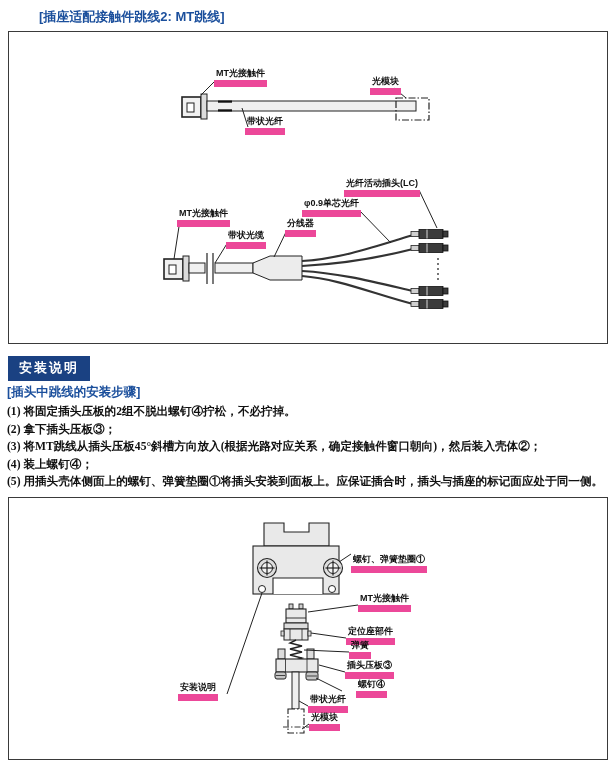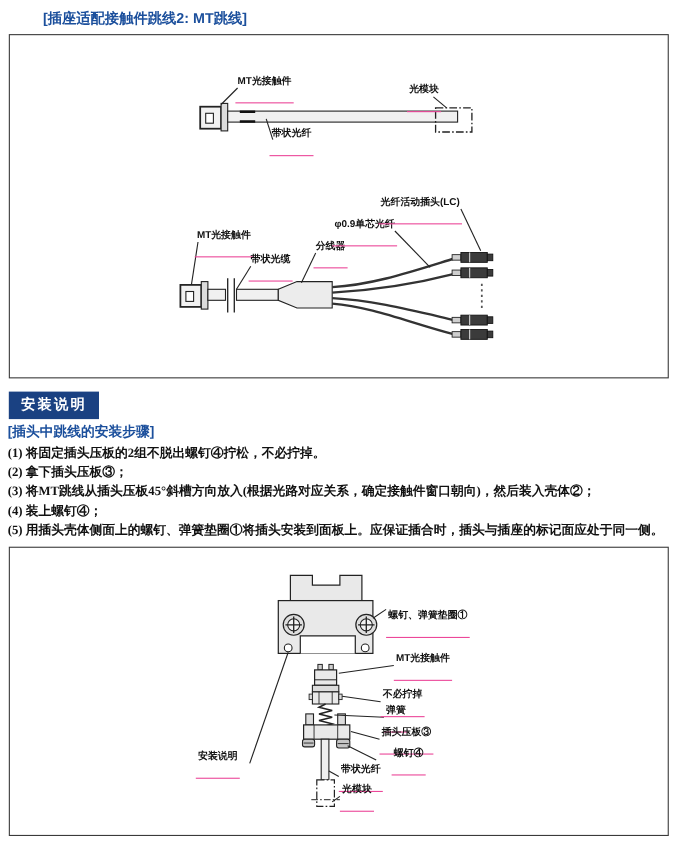--- a/index.html
+++ b/index.html
@@ -2,21 +2,21 @@
 <html><head>
 <meta charset="utf-8">
 <style>
   html,body{margin:0;padding:0;background:#fff;}
   #page{position:relative;width:616px;height:767px;background:#fff;overflow:hidden;
         font-family:"Liberation Sans",sans-serif;}
   .blue-title{position:absolute;font:bold 13px "Liberation Sans",sans-serif;color:#1b4f9c;white-space:nowrap;}
   .frame{position:absolute;border:1.5px solid #3a3a3a;background:#fff;}
   .frame svg{position:absolute;left:0;top:0;}
   .dlabel{position:absolute;font:bold 9px "Liberation Sans",sans-serif;color:#111;
-          border-bottom:1px solid #ec4899;padding:0 2px 14px 2px;white-space:nowrap;line-height:11px;}
+          border-bottom:7px solid #ec4899;padding:0 2px 1px 2px;white-space:nowrap;line-height:11px;}
   #install-header{position:absolute;left:8px;top:356px;background:#1a4182;color:#fff;
           font:bold 13px "Liberation Sans",sans-serif;padding:3px 11px 4px 11px;letter-spacing:2px;}
   #install-subtitle{top:384px;left:7px;font-size:12.5px;}
   #steps{position:absolute;left:7px;top:403px;width:606px;
          font:600 11.6px "Liberation Serif",serif;color:#111;}
   #steps p{margin:0;line-height:17.6px;white-space:nowrap;letter-spacing:0;}
 </style>
 </head>
 <body>
 
@@ -185,21 +185,21 @@
           <line x1="333" y1="193" x2="307" y2="180"></line>
           <line x1="299" y1="208" x2="290" y2="203"></line>
           <line x1="300" y1="226" x2="293" y2="231"></line>
           <line x1="218" y1="196" x2="253" y2="95"></line>
         </g>
       </g>
     </svg>
 
     <span class="dlabel" style="left:342px;top:56px;text-align:right;">螺钉、弹簧垫圈①</span>
     <span class="dlabel" style="left:349px;top:95px;">MT光接触件</span>
-    <span class="dlabel" style="left:337px;top:128px;">不必拧掉</span>
+    <span class="dlabel" style="left:337px;top:128px;">定位座部件</span>
     <span class="dlabel" style="left:340px;top:142px;">弹簧</span>
     <span class="dlabel" style="left:336px;top:162px;">插头压板③</span>
     <span class="dlabel" style="left:347px;top:181px;">螺钉④</span>
     <span class="dlabel" style="left:299px;top:196px;">带状光纤</span>
     <span class="dlabel" style="left:300px;top:214px;">光模块</span>
     <span class="dlabel" style="left:169px;top:184px;">安装说明</span>
   </div>
 
 </div>
 

